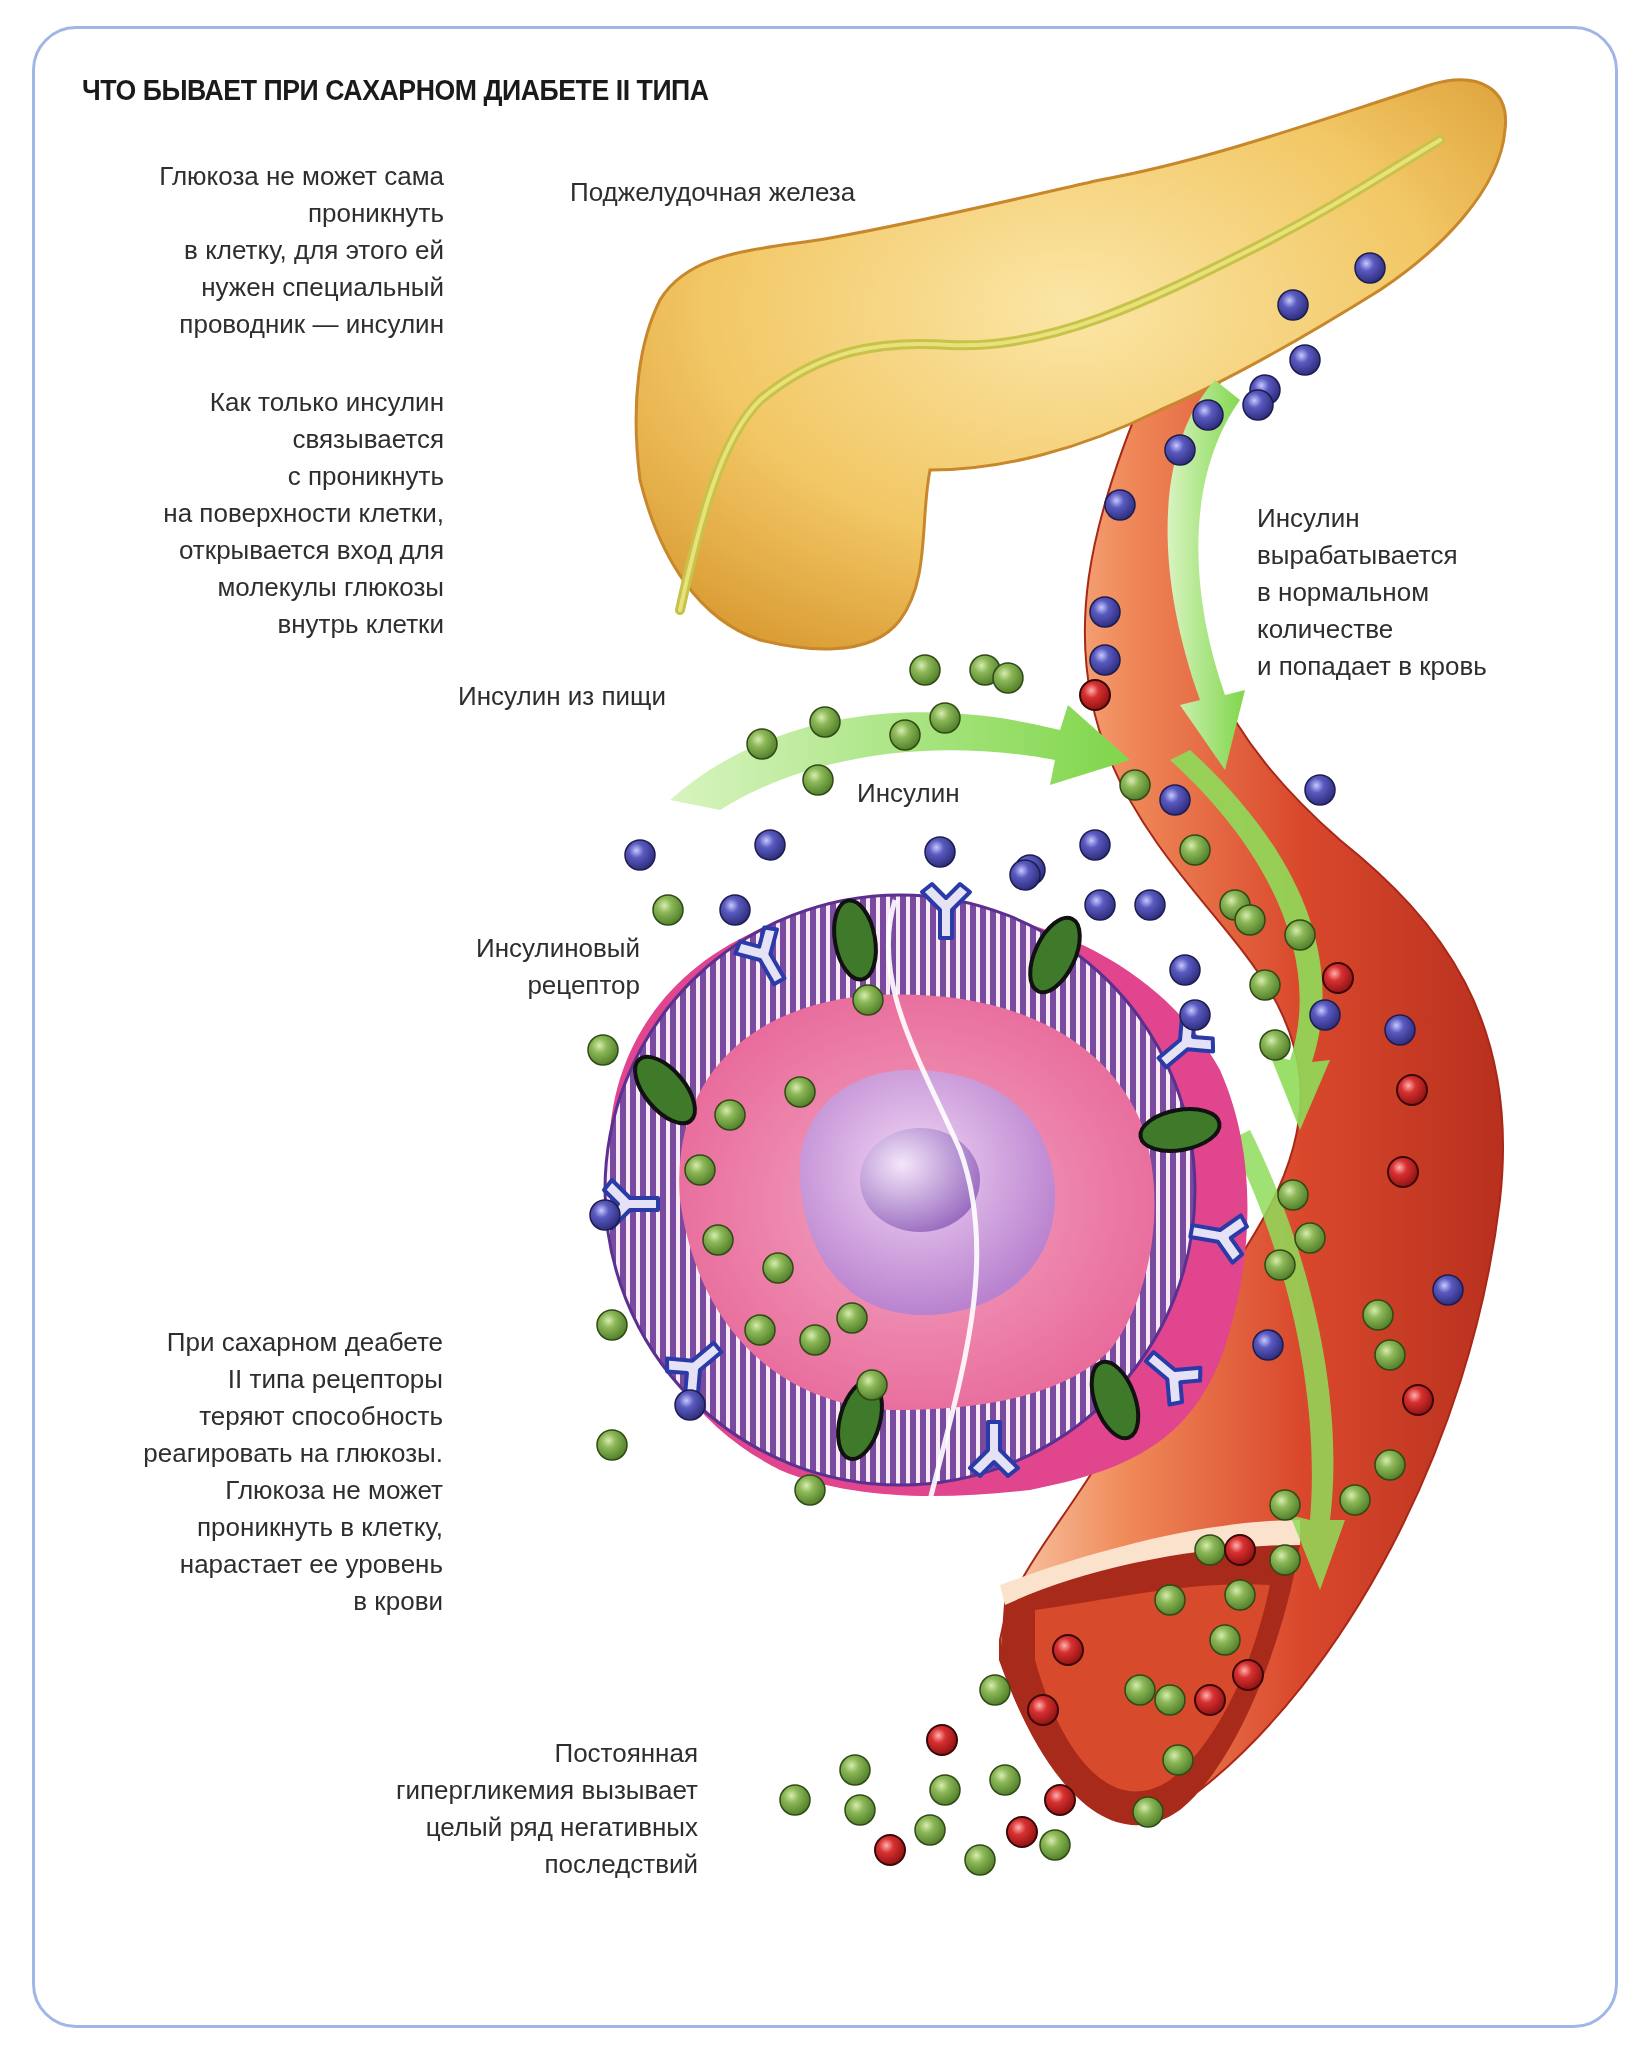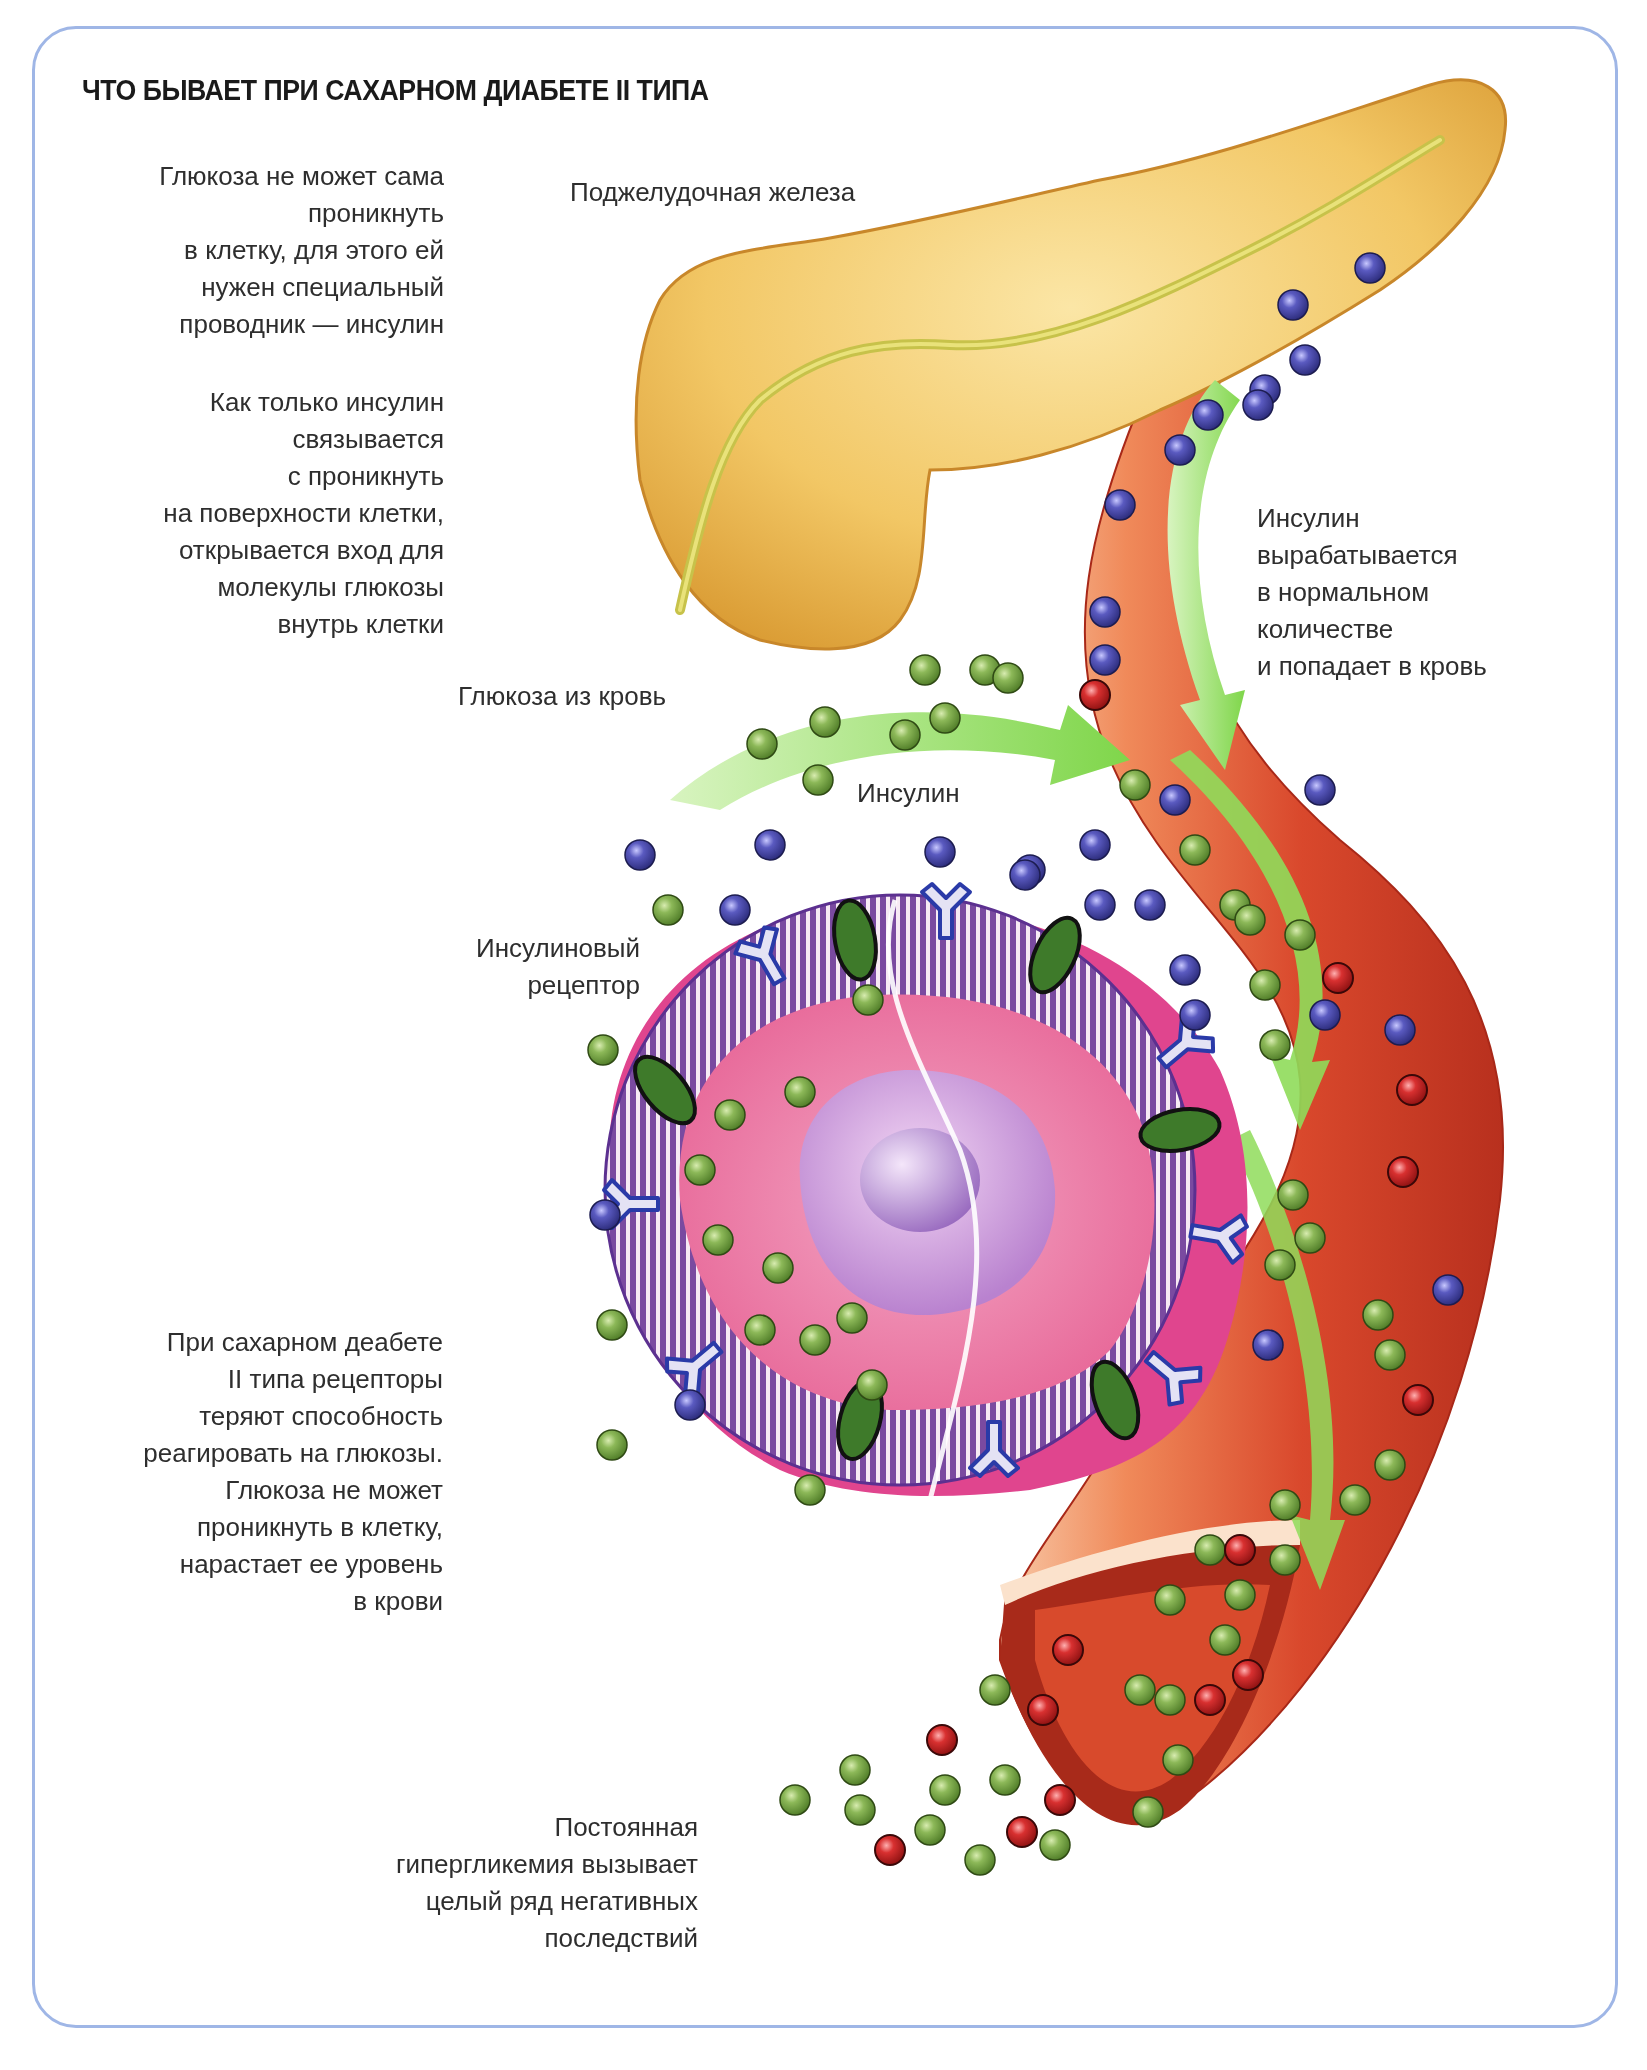--- a/index.html
+++ b/index.html
@@ -249,28 +249,28 @@
 на поверхности клетки,
 открывается вход для
 молекулы глюкозы
 внутрь клетки</div>
 <div class="lbl l" style="left:570px; top:174px;">Поджелудочная железа</div>
 <div class="lbl l" style="left:1257px; top:500px;">Инсулин
 вырабатывается
 в нормальном
 количестве
 и попадает в кровь</div>
-<div class="lbl l" style="left:458px; top:678px;">Глюкоза из кровь</div>
+<div class="lbl l" style="left:458px; top:678px;">Инсулин из пищи</div>
 <div class="lbl l" style="left:857px; top:775px;">Инсулин</div>
 <div class="lbl r" style="left:416px; top:930px; width:224px;">Инсулиновый
 рецептор</div>
 <div class="lbl r" style="left:60px; top:1324px; width:383px;">При сахарном деабете
 II типа рецепторы
 теряют способность
 реагировать на глюкозы.
 Глюкоза не может
 проникнуть в клетку,
 нарастает ее уровень
 в крови</div>
-<div class="lbl r" style="left:300px; top:1809px; width:398px;">Постоянная
+<div class="lbl r" style="left:300px; top:1735px; width:398px;">Постоянная
 гипергликемия вызывает
 целый ряд негативных
 последствий</div>
 
 </body></html>

